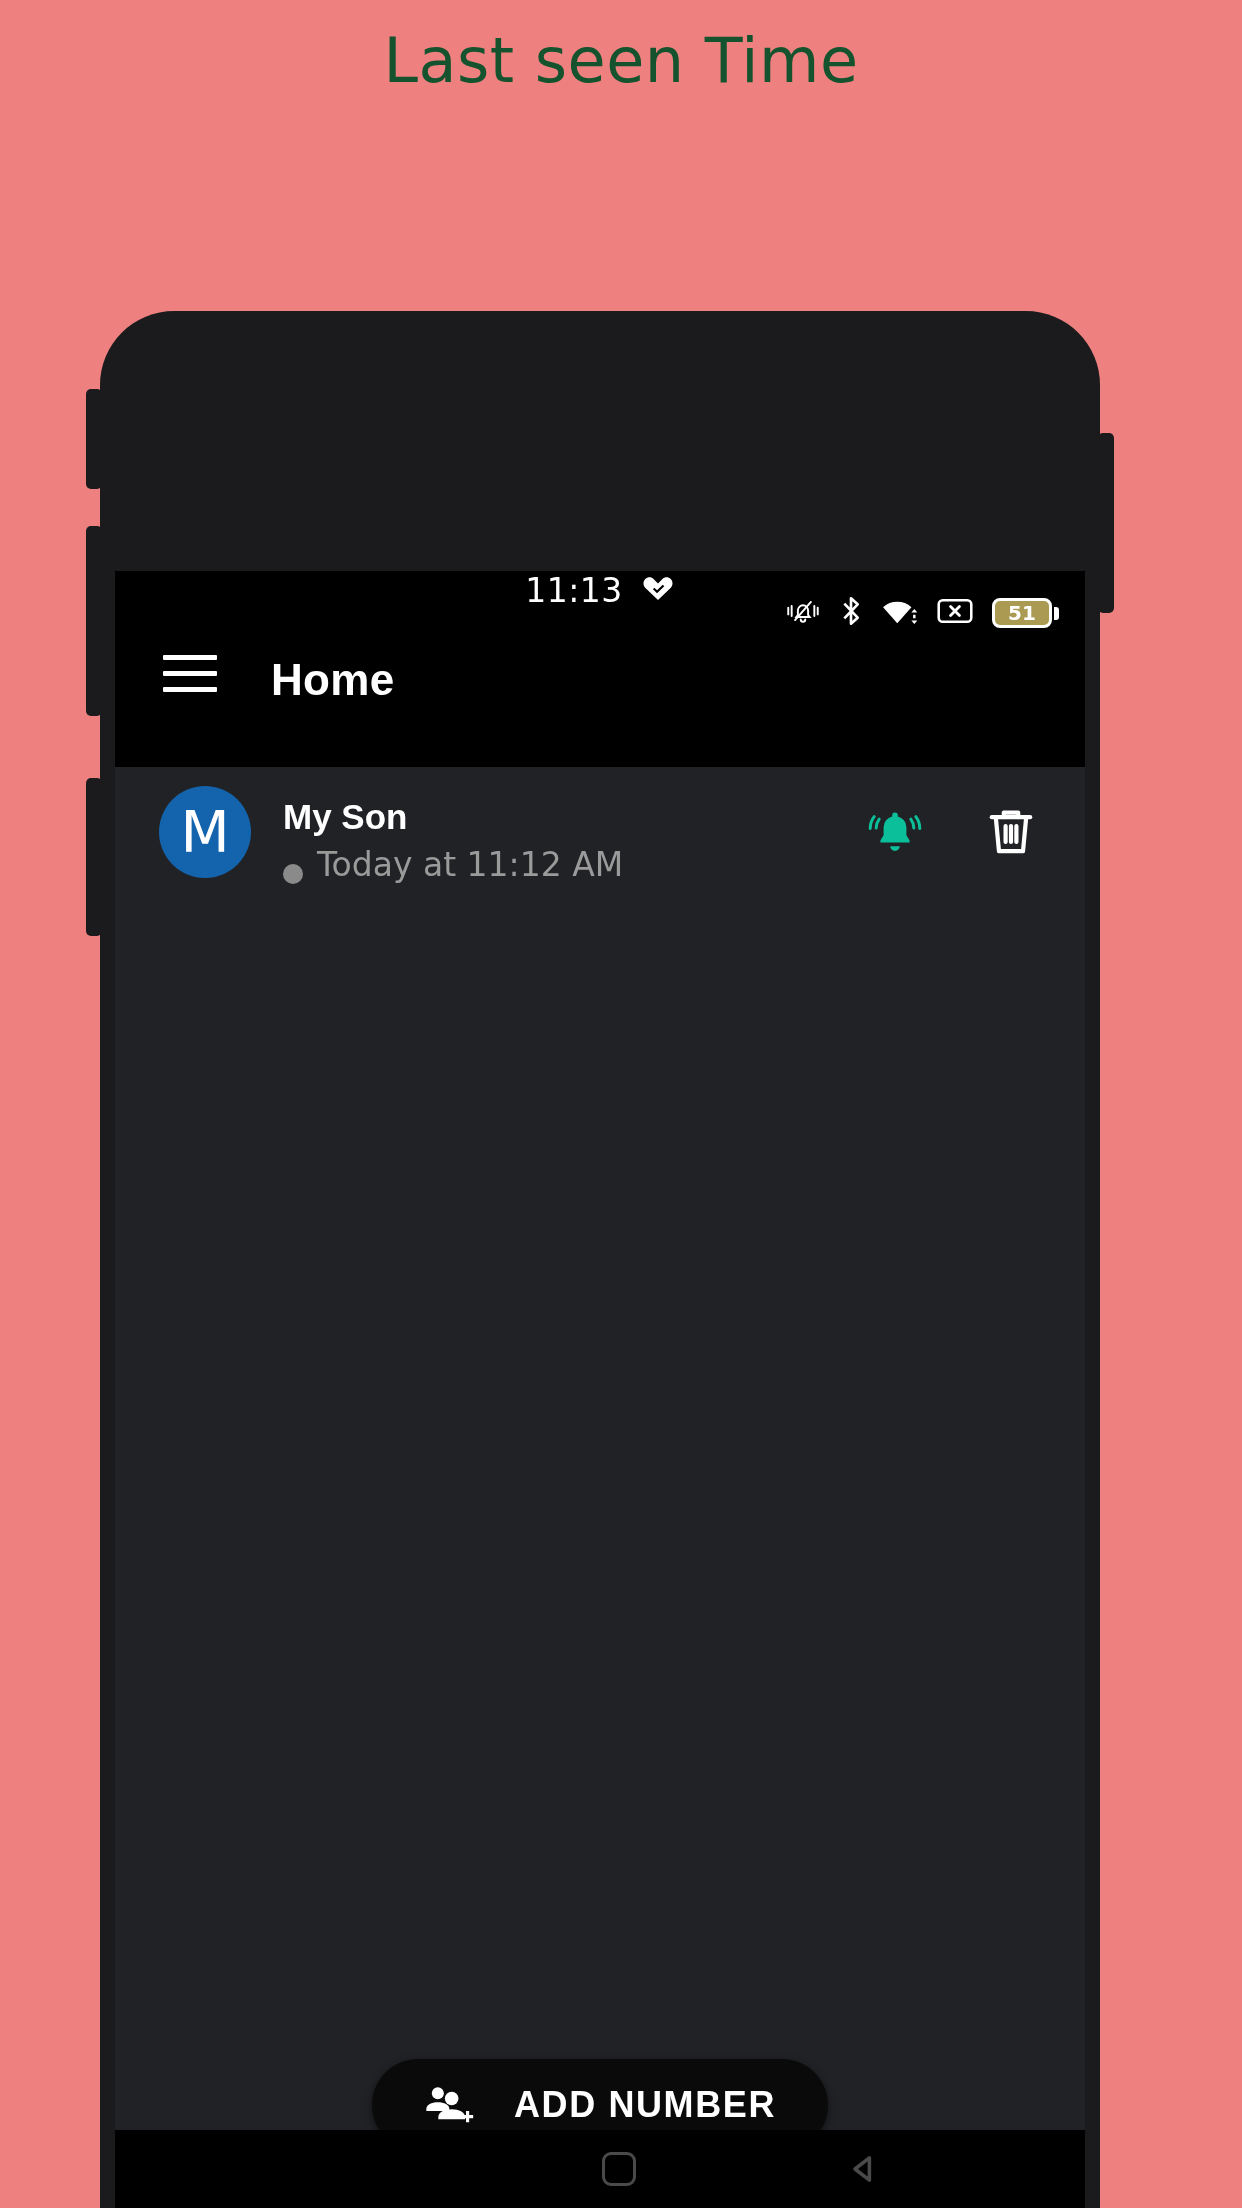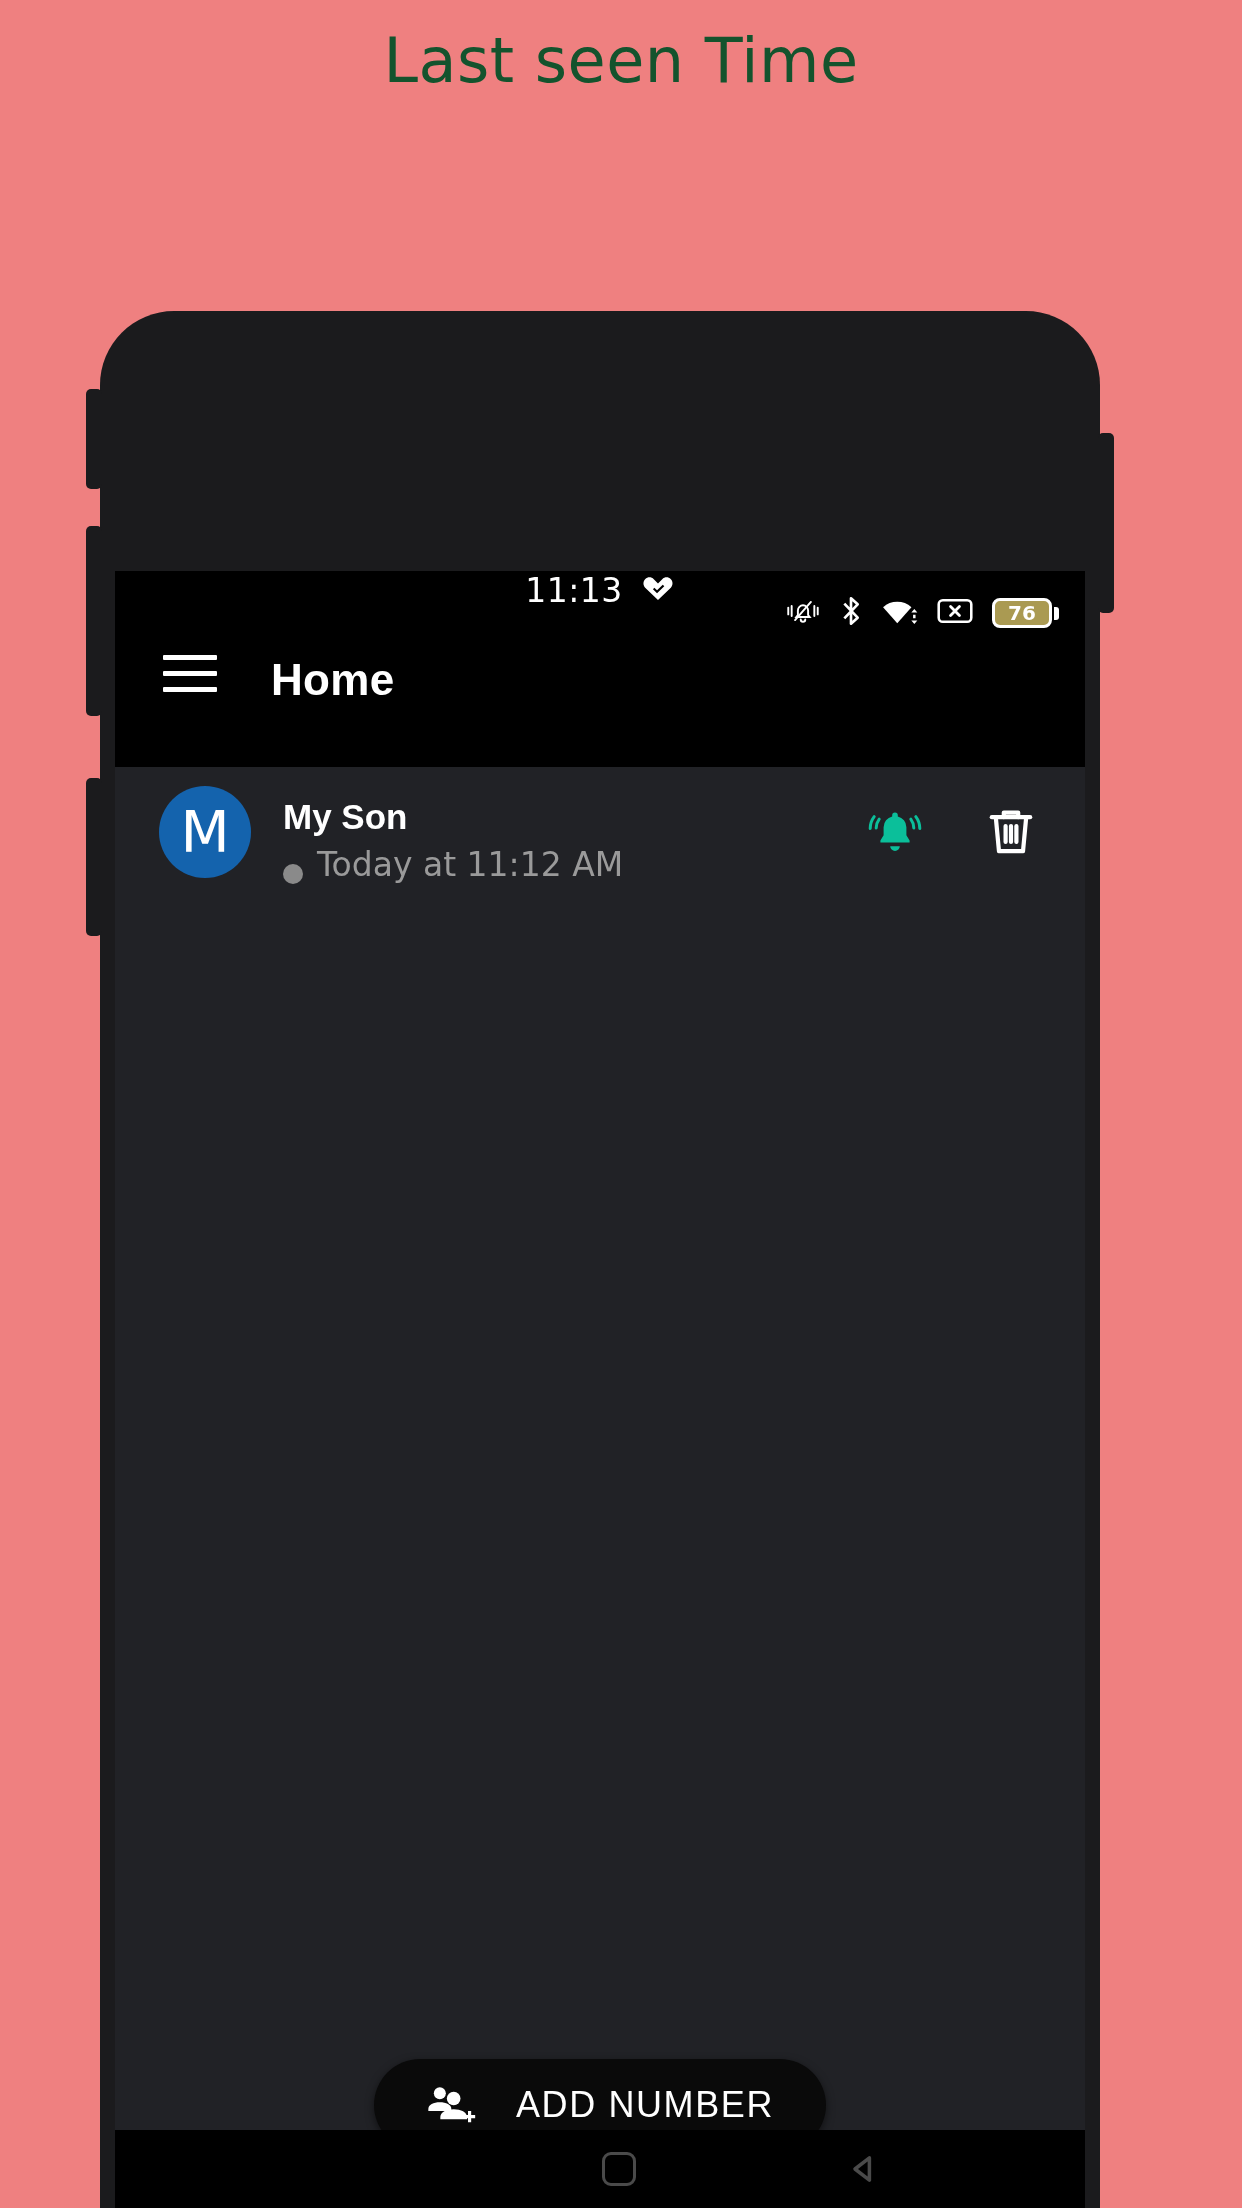--- a/index.html
+++ b/index.html
@@ -102,21 +102,21 @@
   .fab-wrap{
     position:absolute; left:0; right:0; bottom:57px;
     display:flex; justify-content:center;
   }
   .fab{
     background:#0a0a0a; color:#fff;
     height:92px; min-width:412px; border-radius:46px;
     display:flex; align-items:center; justify-content:center; gap:40px;
     padding:0 52px; box-shadow:0 3px 8px rgba(0,0,0,.55); cursor:pointer;
   }
-  .fab-label{ font-size:36px; font-weight:400; letter-spacing:1.6px; }
+  .fab-label{ font-size:36px; font-weight:700; letter-spacing:1.6px; }
 
   
   .navbar{
     position:absolute; left:0; bottom:0; width:1000px; height:78px;
     background:#000; display:flex; align-items:center;
     justify-content:space-around; padding:0 130px;
   }
   .nav-btn{ cursor:pointer; display:flex; align-items:center; justify-content:center; }
   .nav-recents{ width:40px; display:flex; flex-direction:column; gap:8px; }
   .nav-recents i{ display:block; height:3px; background:#4a4a4a; border-radius:2px; }
@@ -172,21 +172,21 @@
               <path fill="#ffffff" d="m23.5 9.5 2.2 2.6h-4.4zM23.5 20.5l2.2-2.6h-4.4zM22.6 13.8h1.8v2.6h-1.8z"></path>
             </svg>
           </span>
           <span>
             <svg width="36" height="28" viewBox="0 0 28 22">
               <rect x="1.2" y="2.5" width="25.6" height="17" rx="3.2" fill="none" stroke="#ffffff" stroke-width="2"></rect>
               <path stroke="#ffffff" stroke-width="2.2" stroke-linecap="round" d="m10.5 7.5 7 7M17.5 7.5l-7 7"></path>
             </svg>
           </span>
           <span class="battery">
-            <span class="bat-body">76</span>
+            <span class="bat-body">51</span>
             <span class="bat-cap"></span>
           </span>
         </div>
       </div>
 
       <div class="appbar">
         <div class="hamburger">
           <i></i>
             <i></i>
             <i></i>

